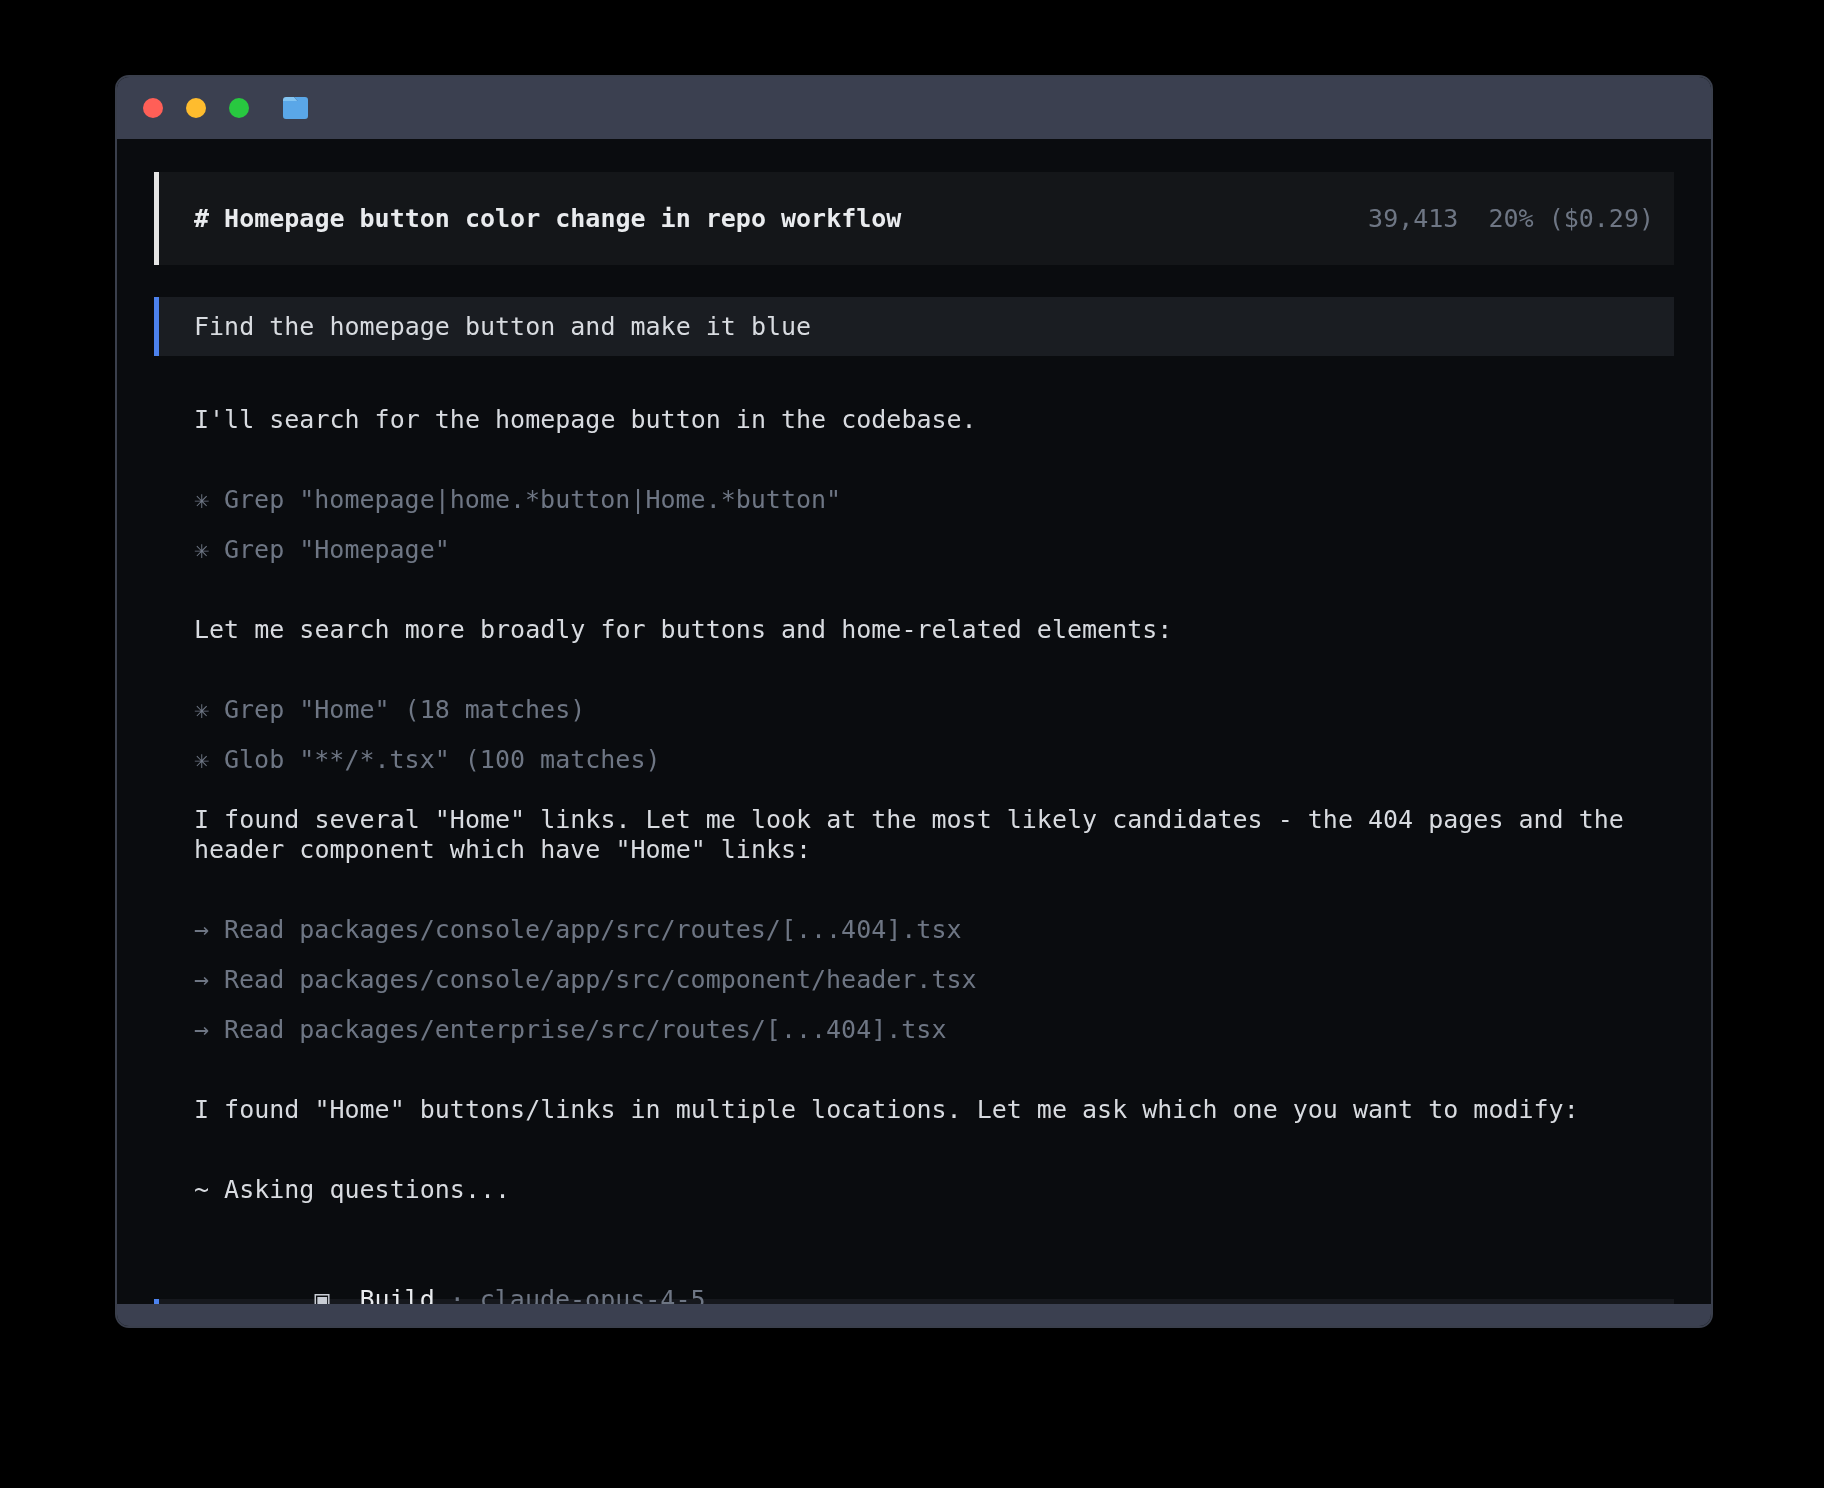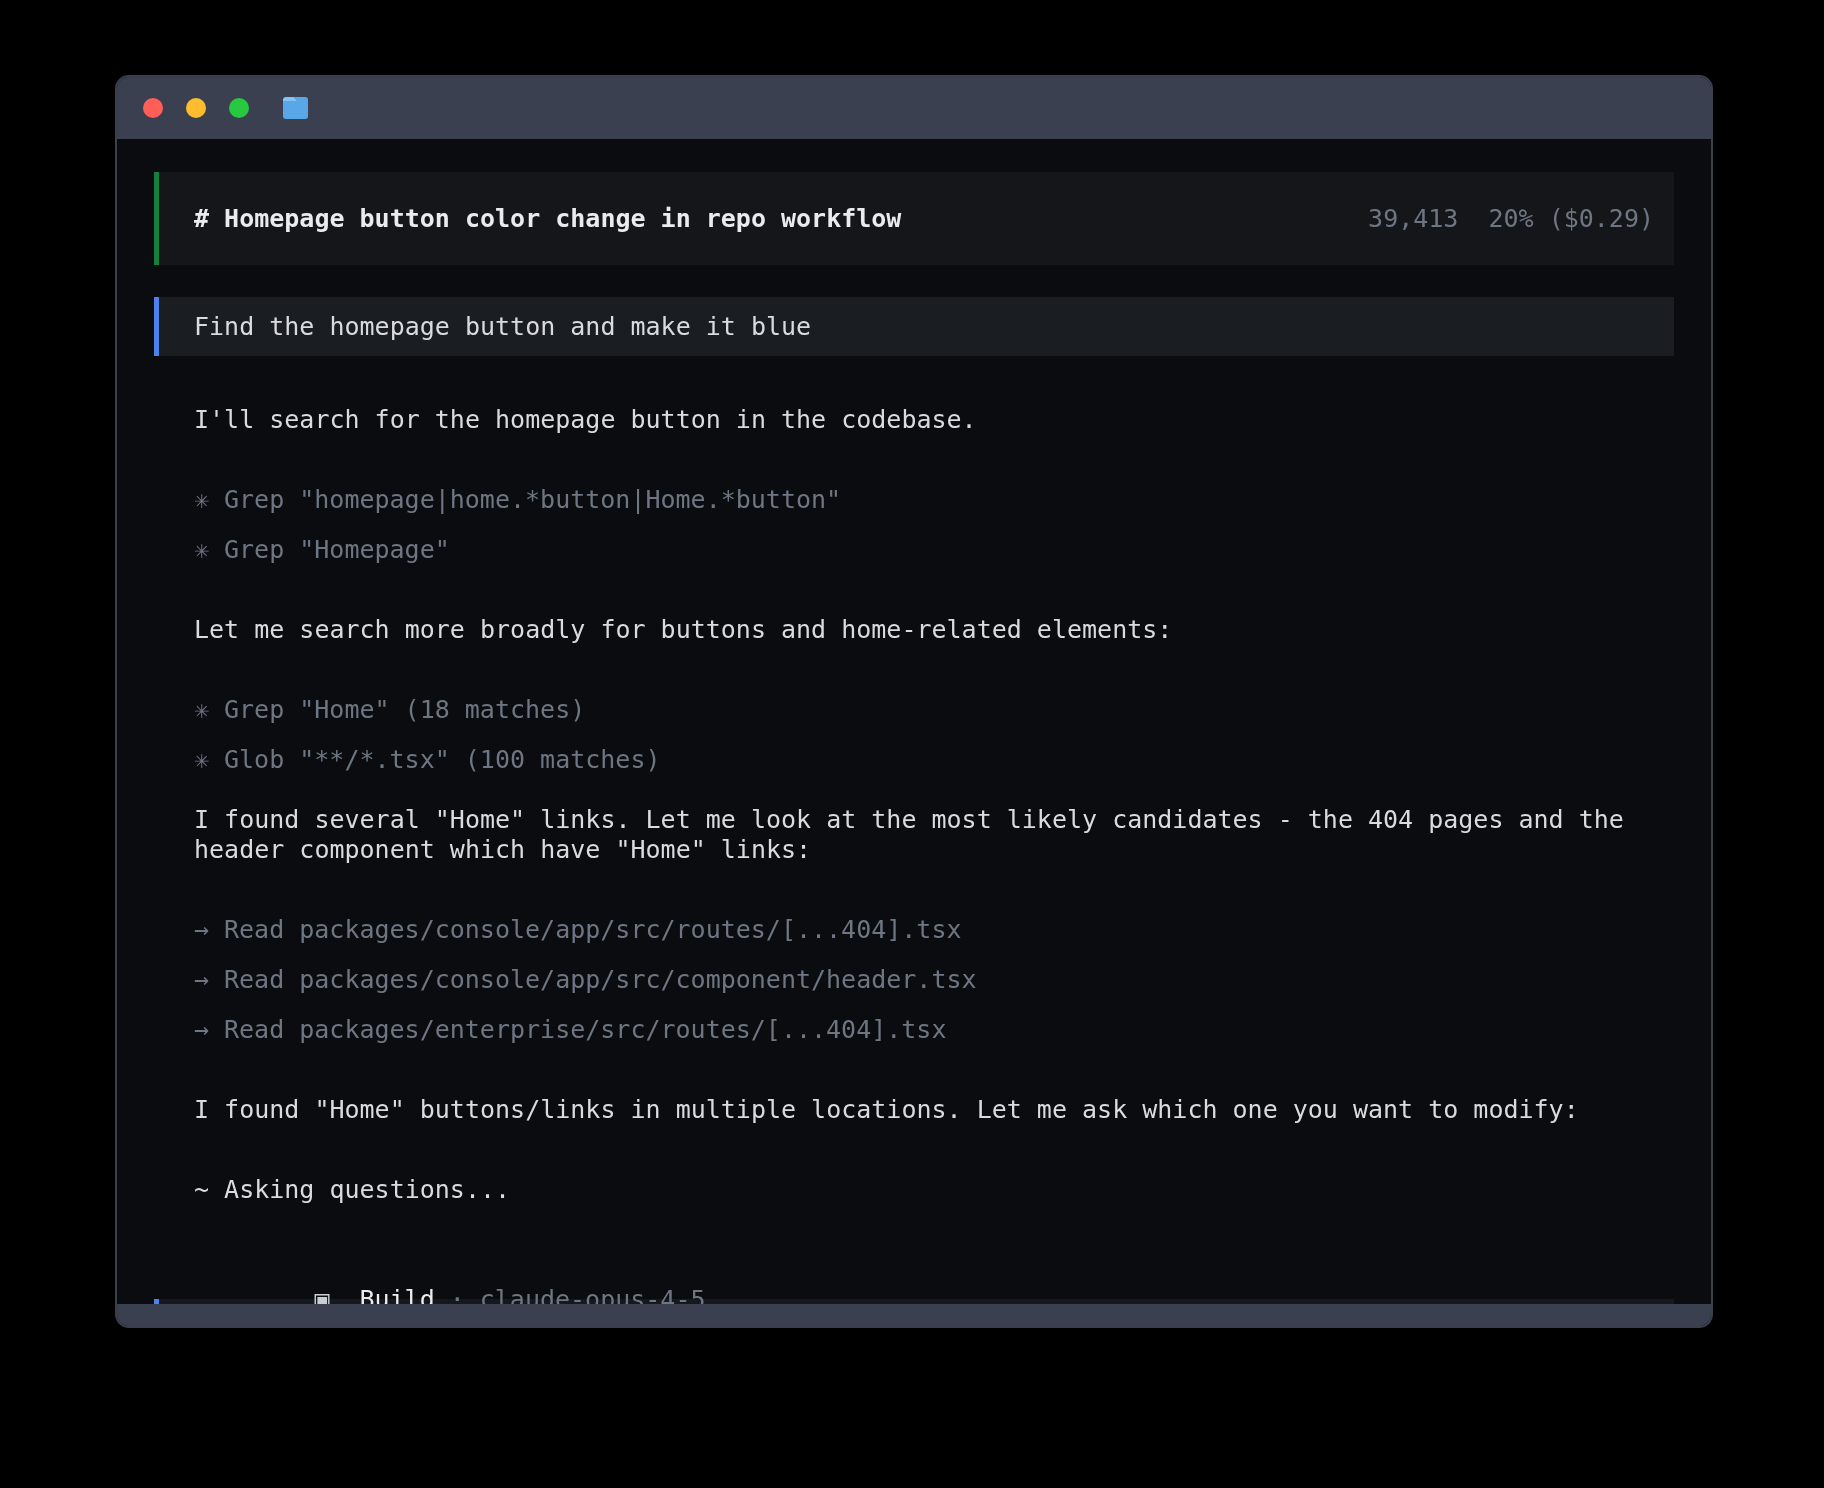--- a/index.html
+++ b/index.html
@@ -26,21 +26,21 @@
     font-family:"Liberation Sans", sans-serif; font-weight:bold;
     font-size:25px; color:#e8eaef; letter-spacing:0.2px;
     white-space:nowrap;
   }
 
   
   .content { padding:0 37px; font-size:25px; color:#d8dbe0; }
 
   .session-header {
     margin-top:33px; height:93px; background:#141619;
-    border-left:5px solid #15803d;
+    border-left:5px solid #e5e5e5;
     display:flex; align-items:center; justify-content:space-between;
     padding:0 20px 0 35px;
     gap:28px;
   }
   .header-title { font-weight:bold; color:#e9ebee; white-space:pre; }
   .header-stats { color:#6e7684; display:flex; gap:30px; white-space:pre;align-items:flex-end; }
 
   .user-message {
     margin-top:32px; height:59px; background:#1a1d22;
     border-left:5px solid #4c82ee;

